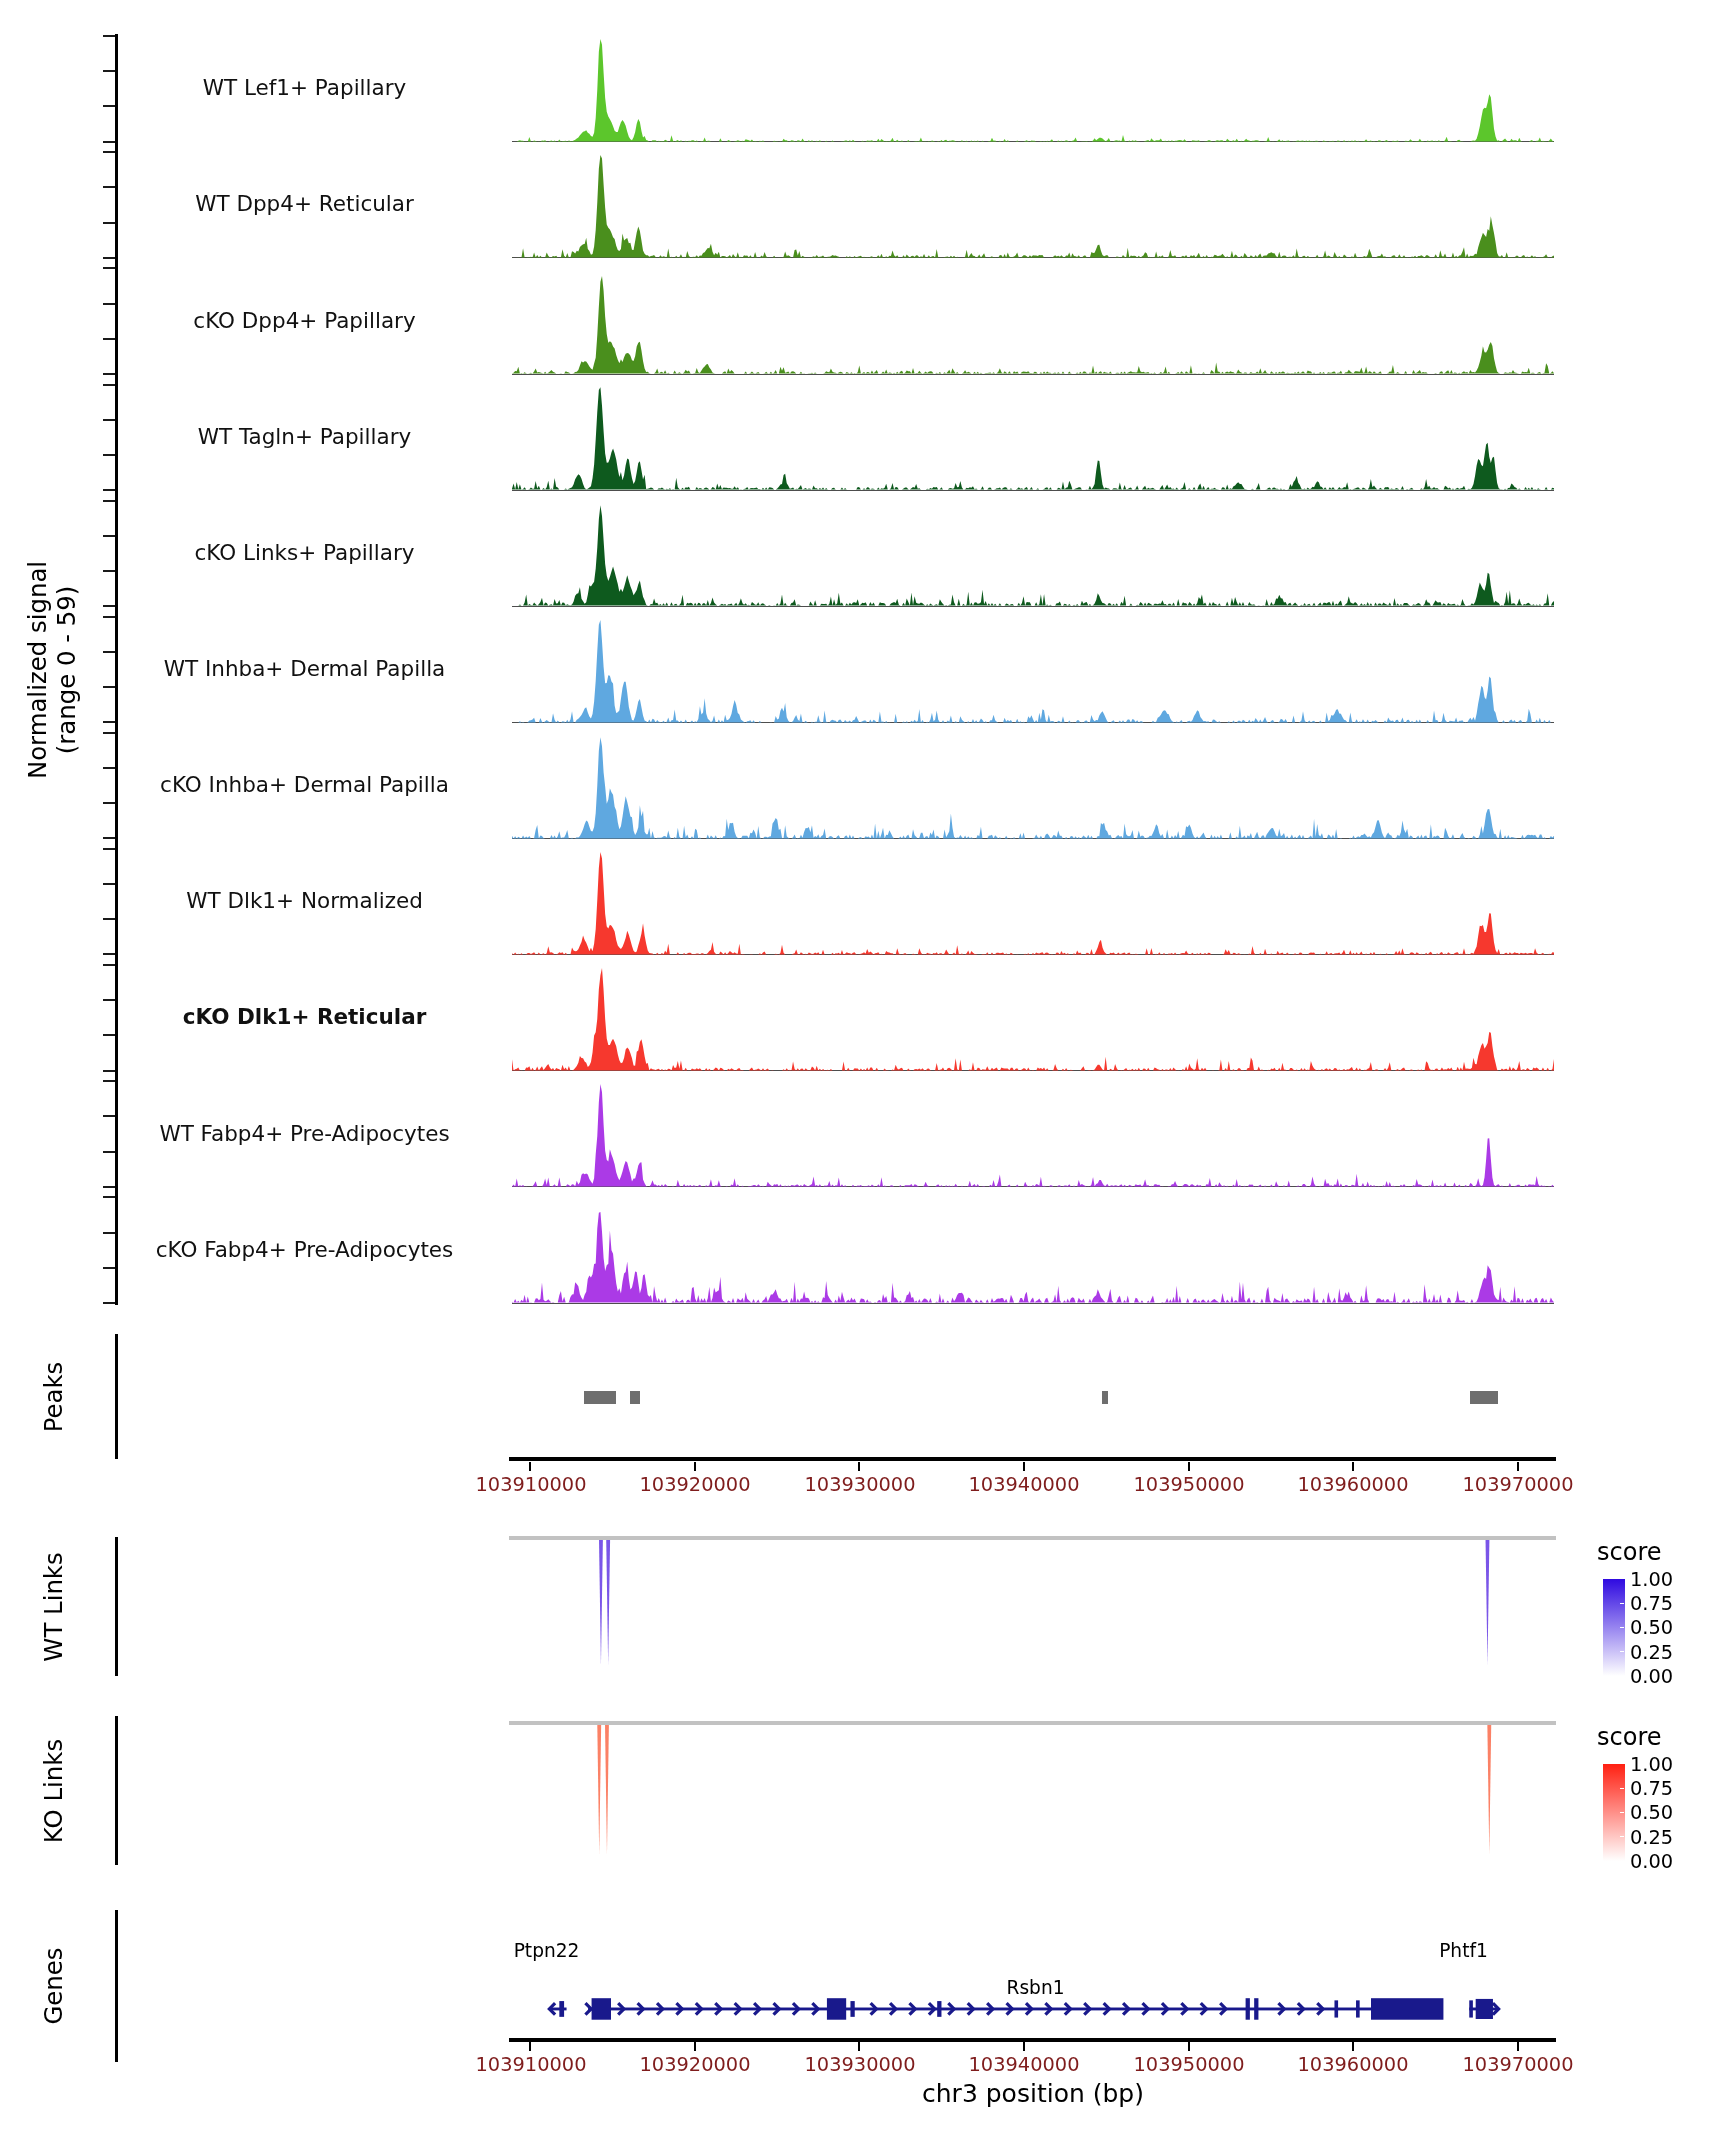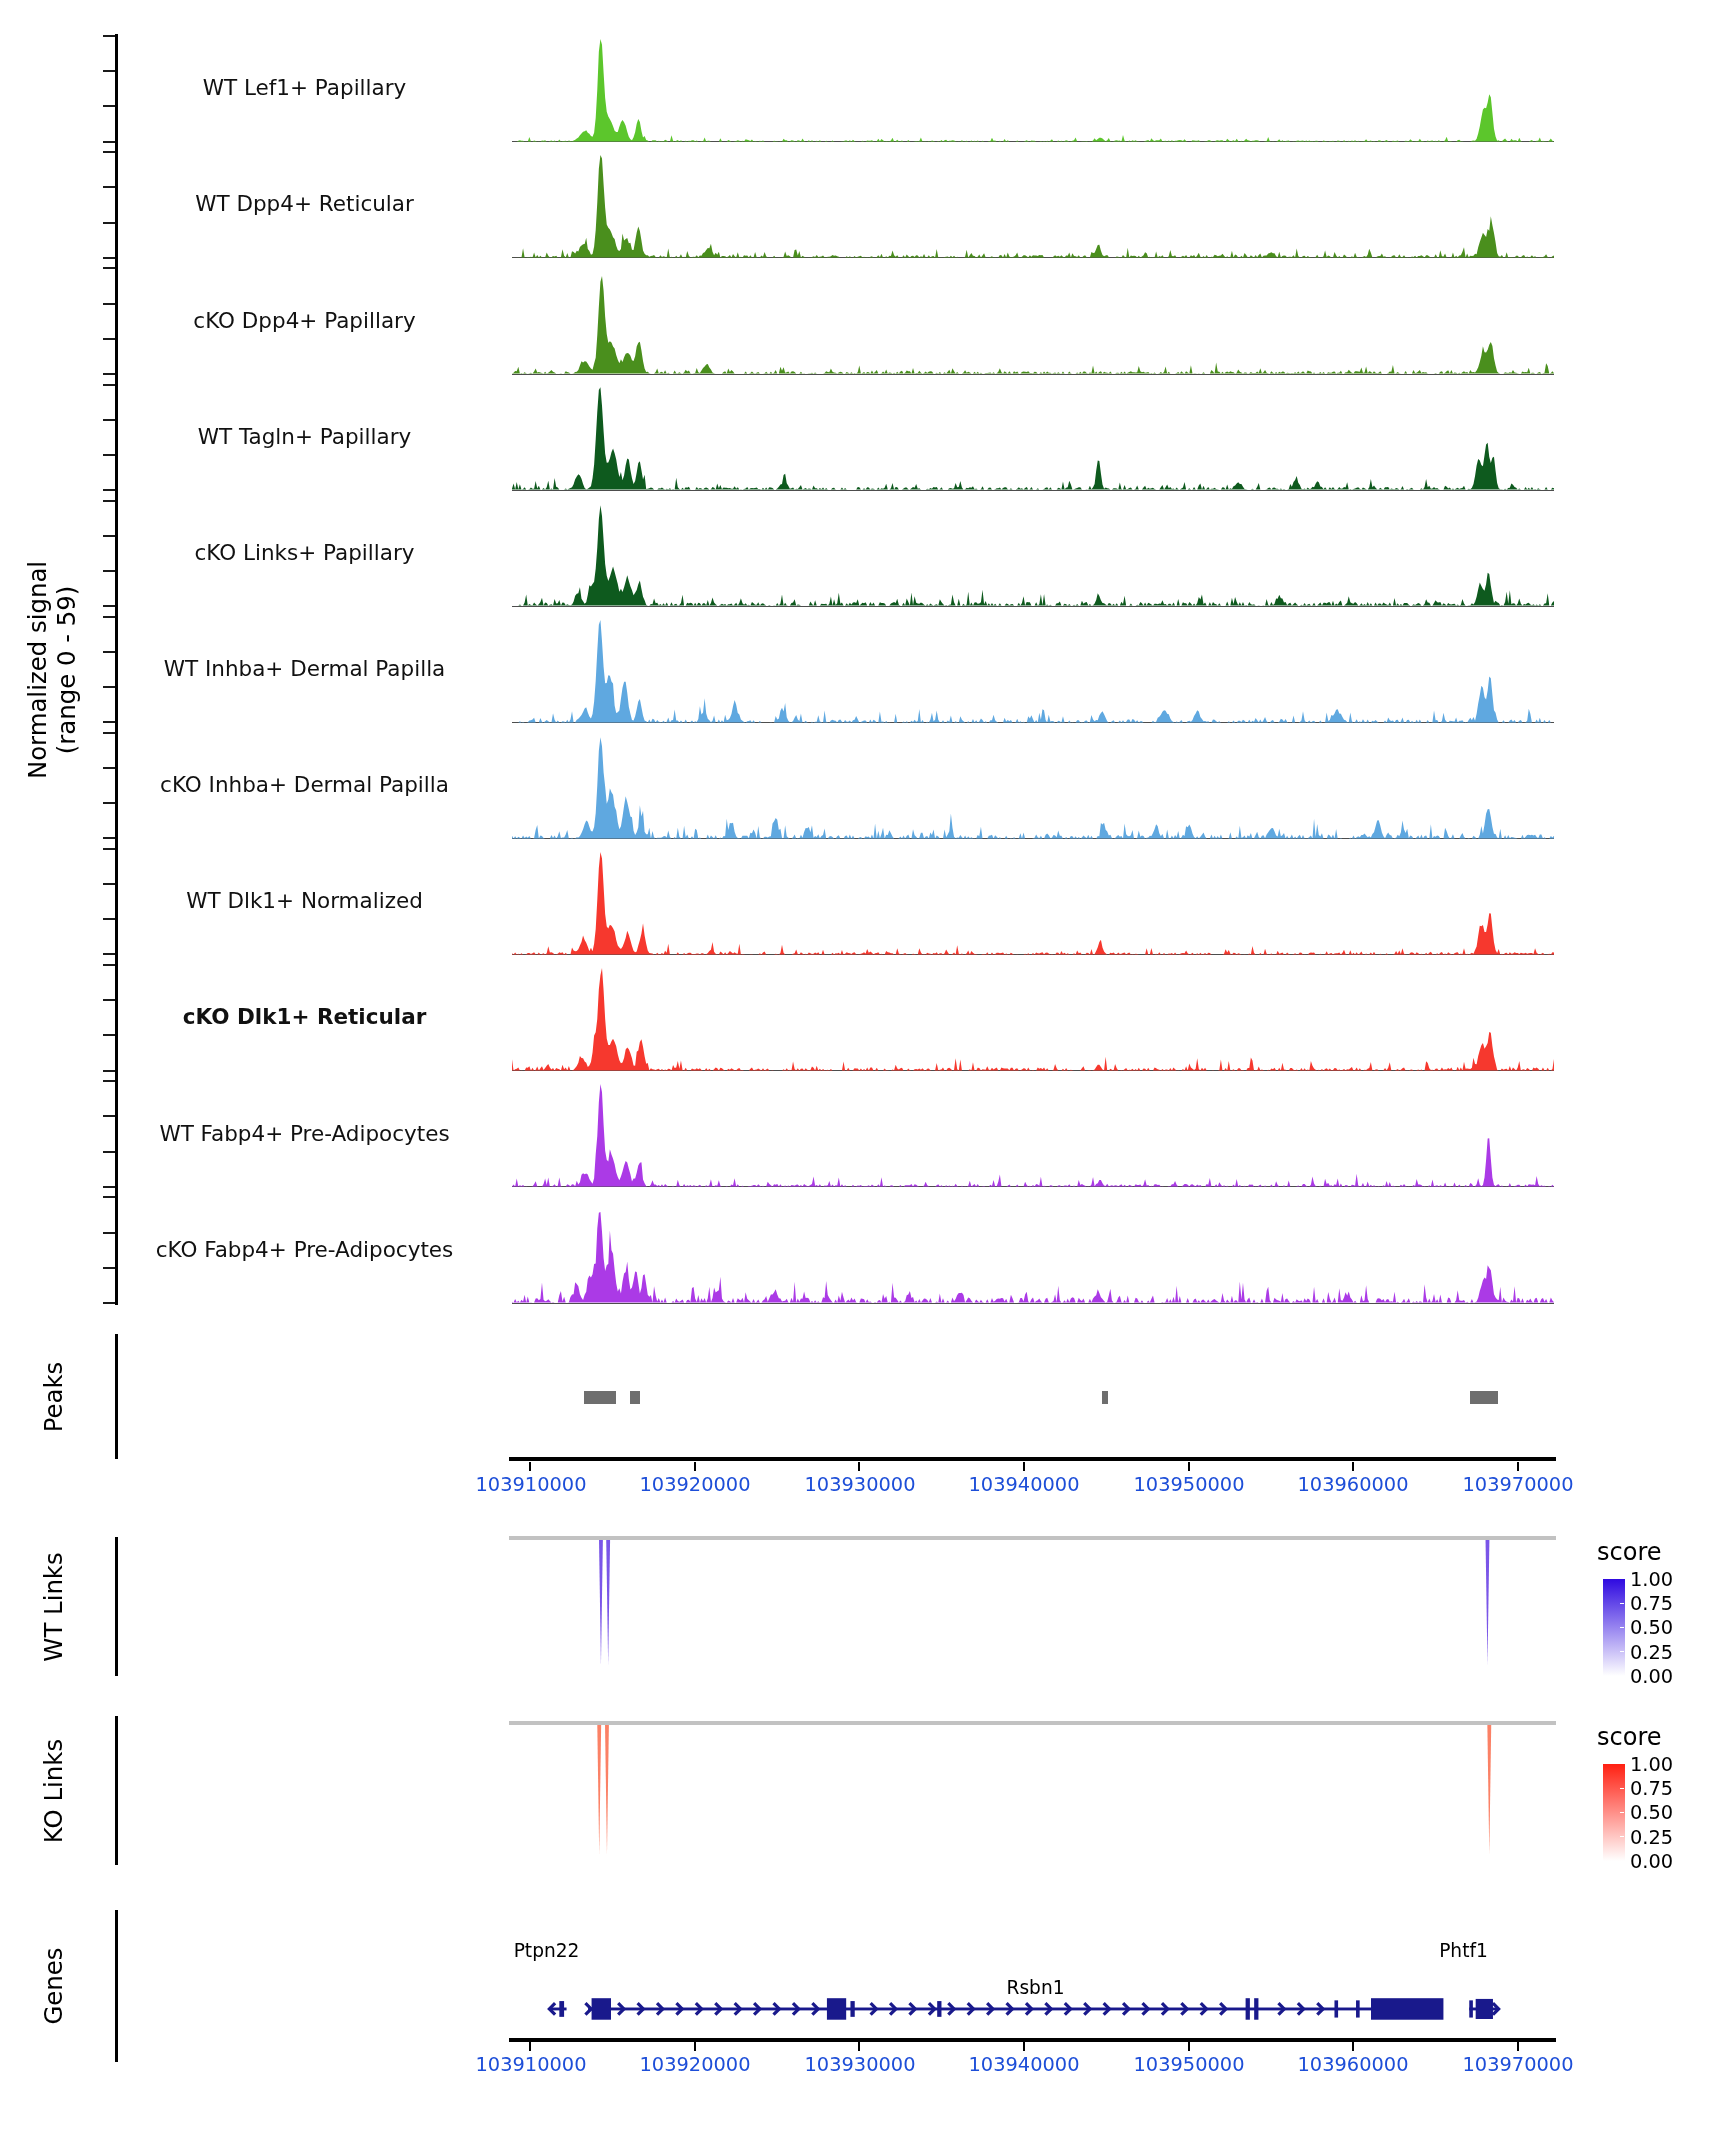--- a/index.html
+++ b/index.html
@@ -3,21 +3,21 @@
 <meta charset="utf-8">
 <style>
   html,body{margin:0;padding:0;background:#ffffff;}
   #page{position:relative;width:1721px;height:2151px;background:#ffffff;
         font-family:"DejaVu Sans","Liberation Sans",sans-serif;overflow:hidden;}
   .abs{position:absolute;}
   .vlabel{position:absolute;transform:translate(-50%,-50%) rotate(-90deg);
           white-space:nowrap;font-size:24.4px;color:#000;}
   .track-label{position:absolute;left:86px;width:437px;text-align:center;
                font-size:21.5px;color:#111;}
-  .tick-label{position:absolute;width:158px;text-align:center;font-size:19.4px;color:#1d4ed8;}
+  .tick-label{position:absolute;width:158px;text-align:center;font-size:19.4px;color:#7f1d1d;}
   .axis-line{position:absolute;background:#000;}
   .axis-tick{position:absolute;background:#000;}
   .y-tick{position:absolute;background:#1a1a1a;}
   .baseline{position:absolute;background:#4d4d4d;}
   .peak-rect{position:absolute;background:#6e6e6e;}
   .graybar{position:absolute;background:#c2c2c2;}
   .legend-title{position:absolute;font-size:24px;color:#000;}
   .legend-label{position:absolute;font-size:19.4px;color:#000;height:19.4px;line-height:19.4px;}
   .legend-bar{position:absolute;width:21.5px;}
   .gene-name{position:absolute;width:215px;text-align:center;font-size:18.6px;color:#000;}
@@ -266,14 +266,15 @@
         <rect x="1160.8780000000002" y="20" width="5.048999999999978" height="24" fill="#19198c"></rect>
         <rect x="1190.9425" y="20" width="5.048999999999978" height="24" fill="#19198c"></rect>
         <rect x="1211.827" y="17" width="100.98000000000002" height="30" fill="#19198c"></rect>
         <rect x="1348.8384999999998" y="30" width="41.08050000000003" height="4" fill="#19198c"></rect>
         <path d="M1381.788,24 L1389.788,32 L1381.788,40" fill="none" stroke="#19198c" stroke-width="4.5"></path>
         <rect x="1348.8384999999998" y="20" width="5.048999999999978" height="24" fill="#19198c"></rect>
         <rect x="1357.7889999999998" y="18" width="24.09750000000031" height="28" fill="#19198c"></rect>
       </svg>
     </div>
 
+  <div class="x-title" style="top:2079px;">chr3 position (bp)</div>
 </div>
 
 
 </body></html>

